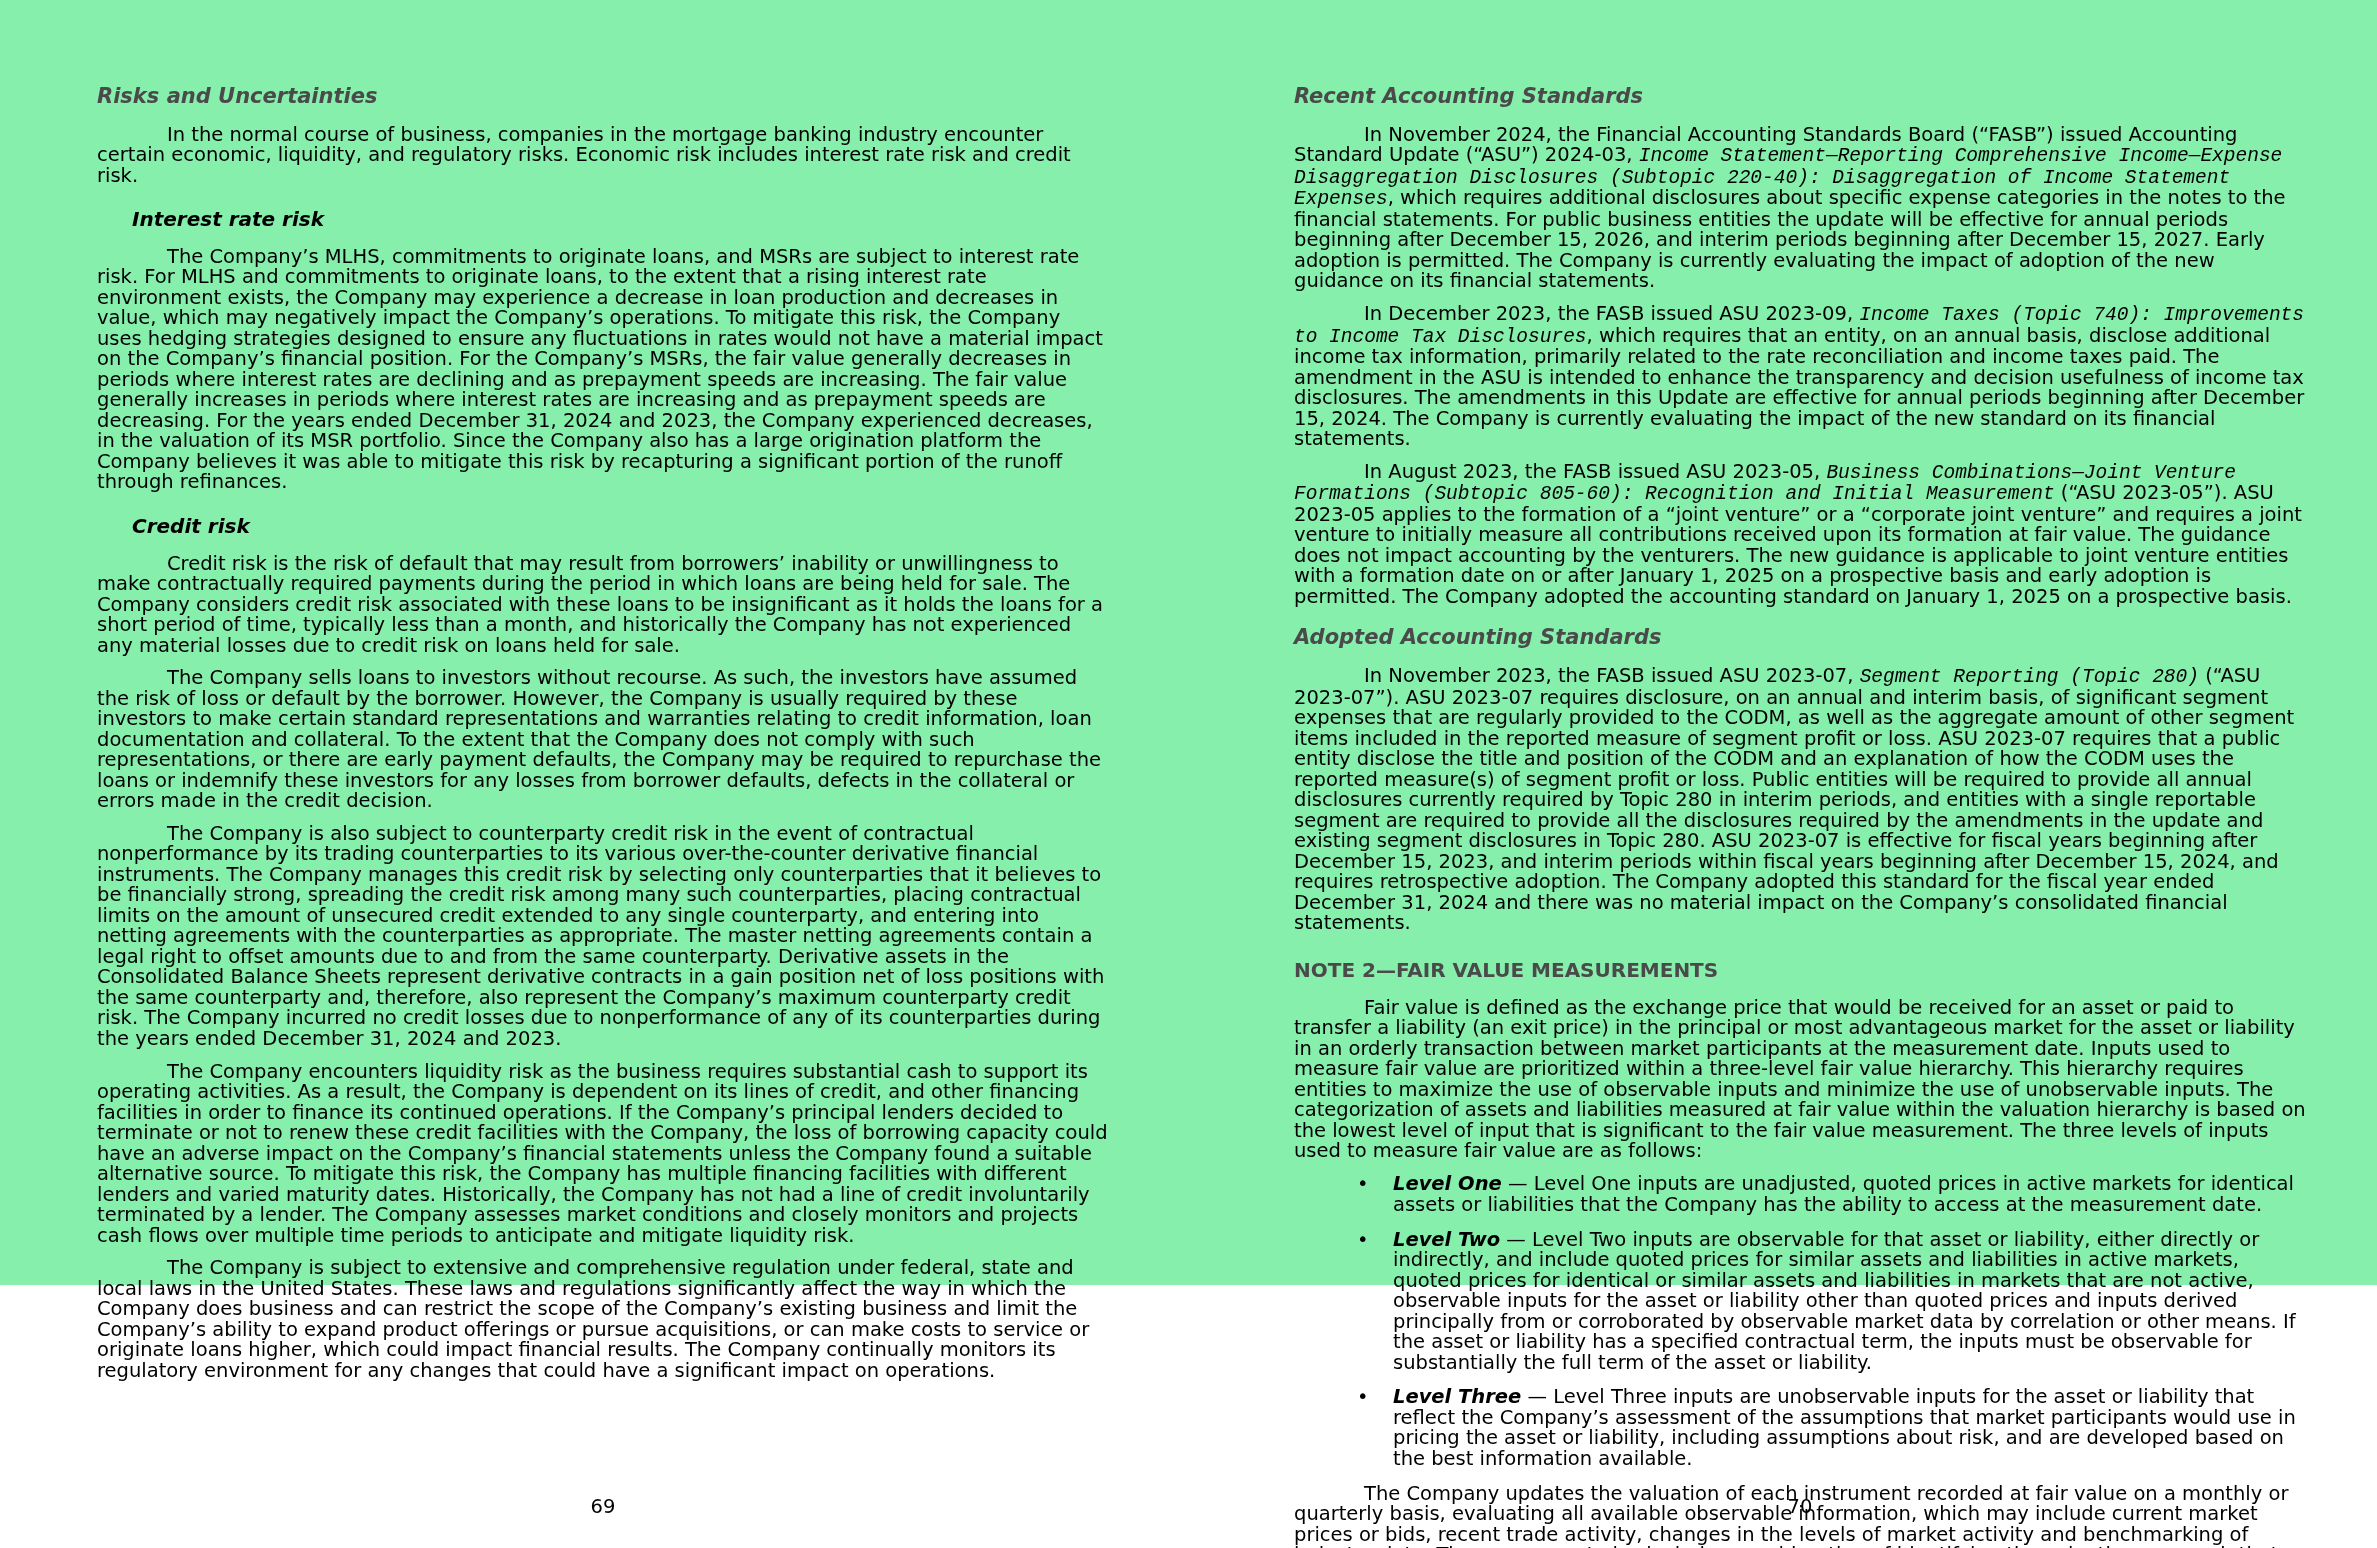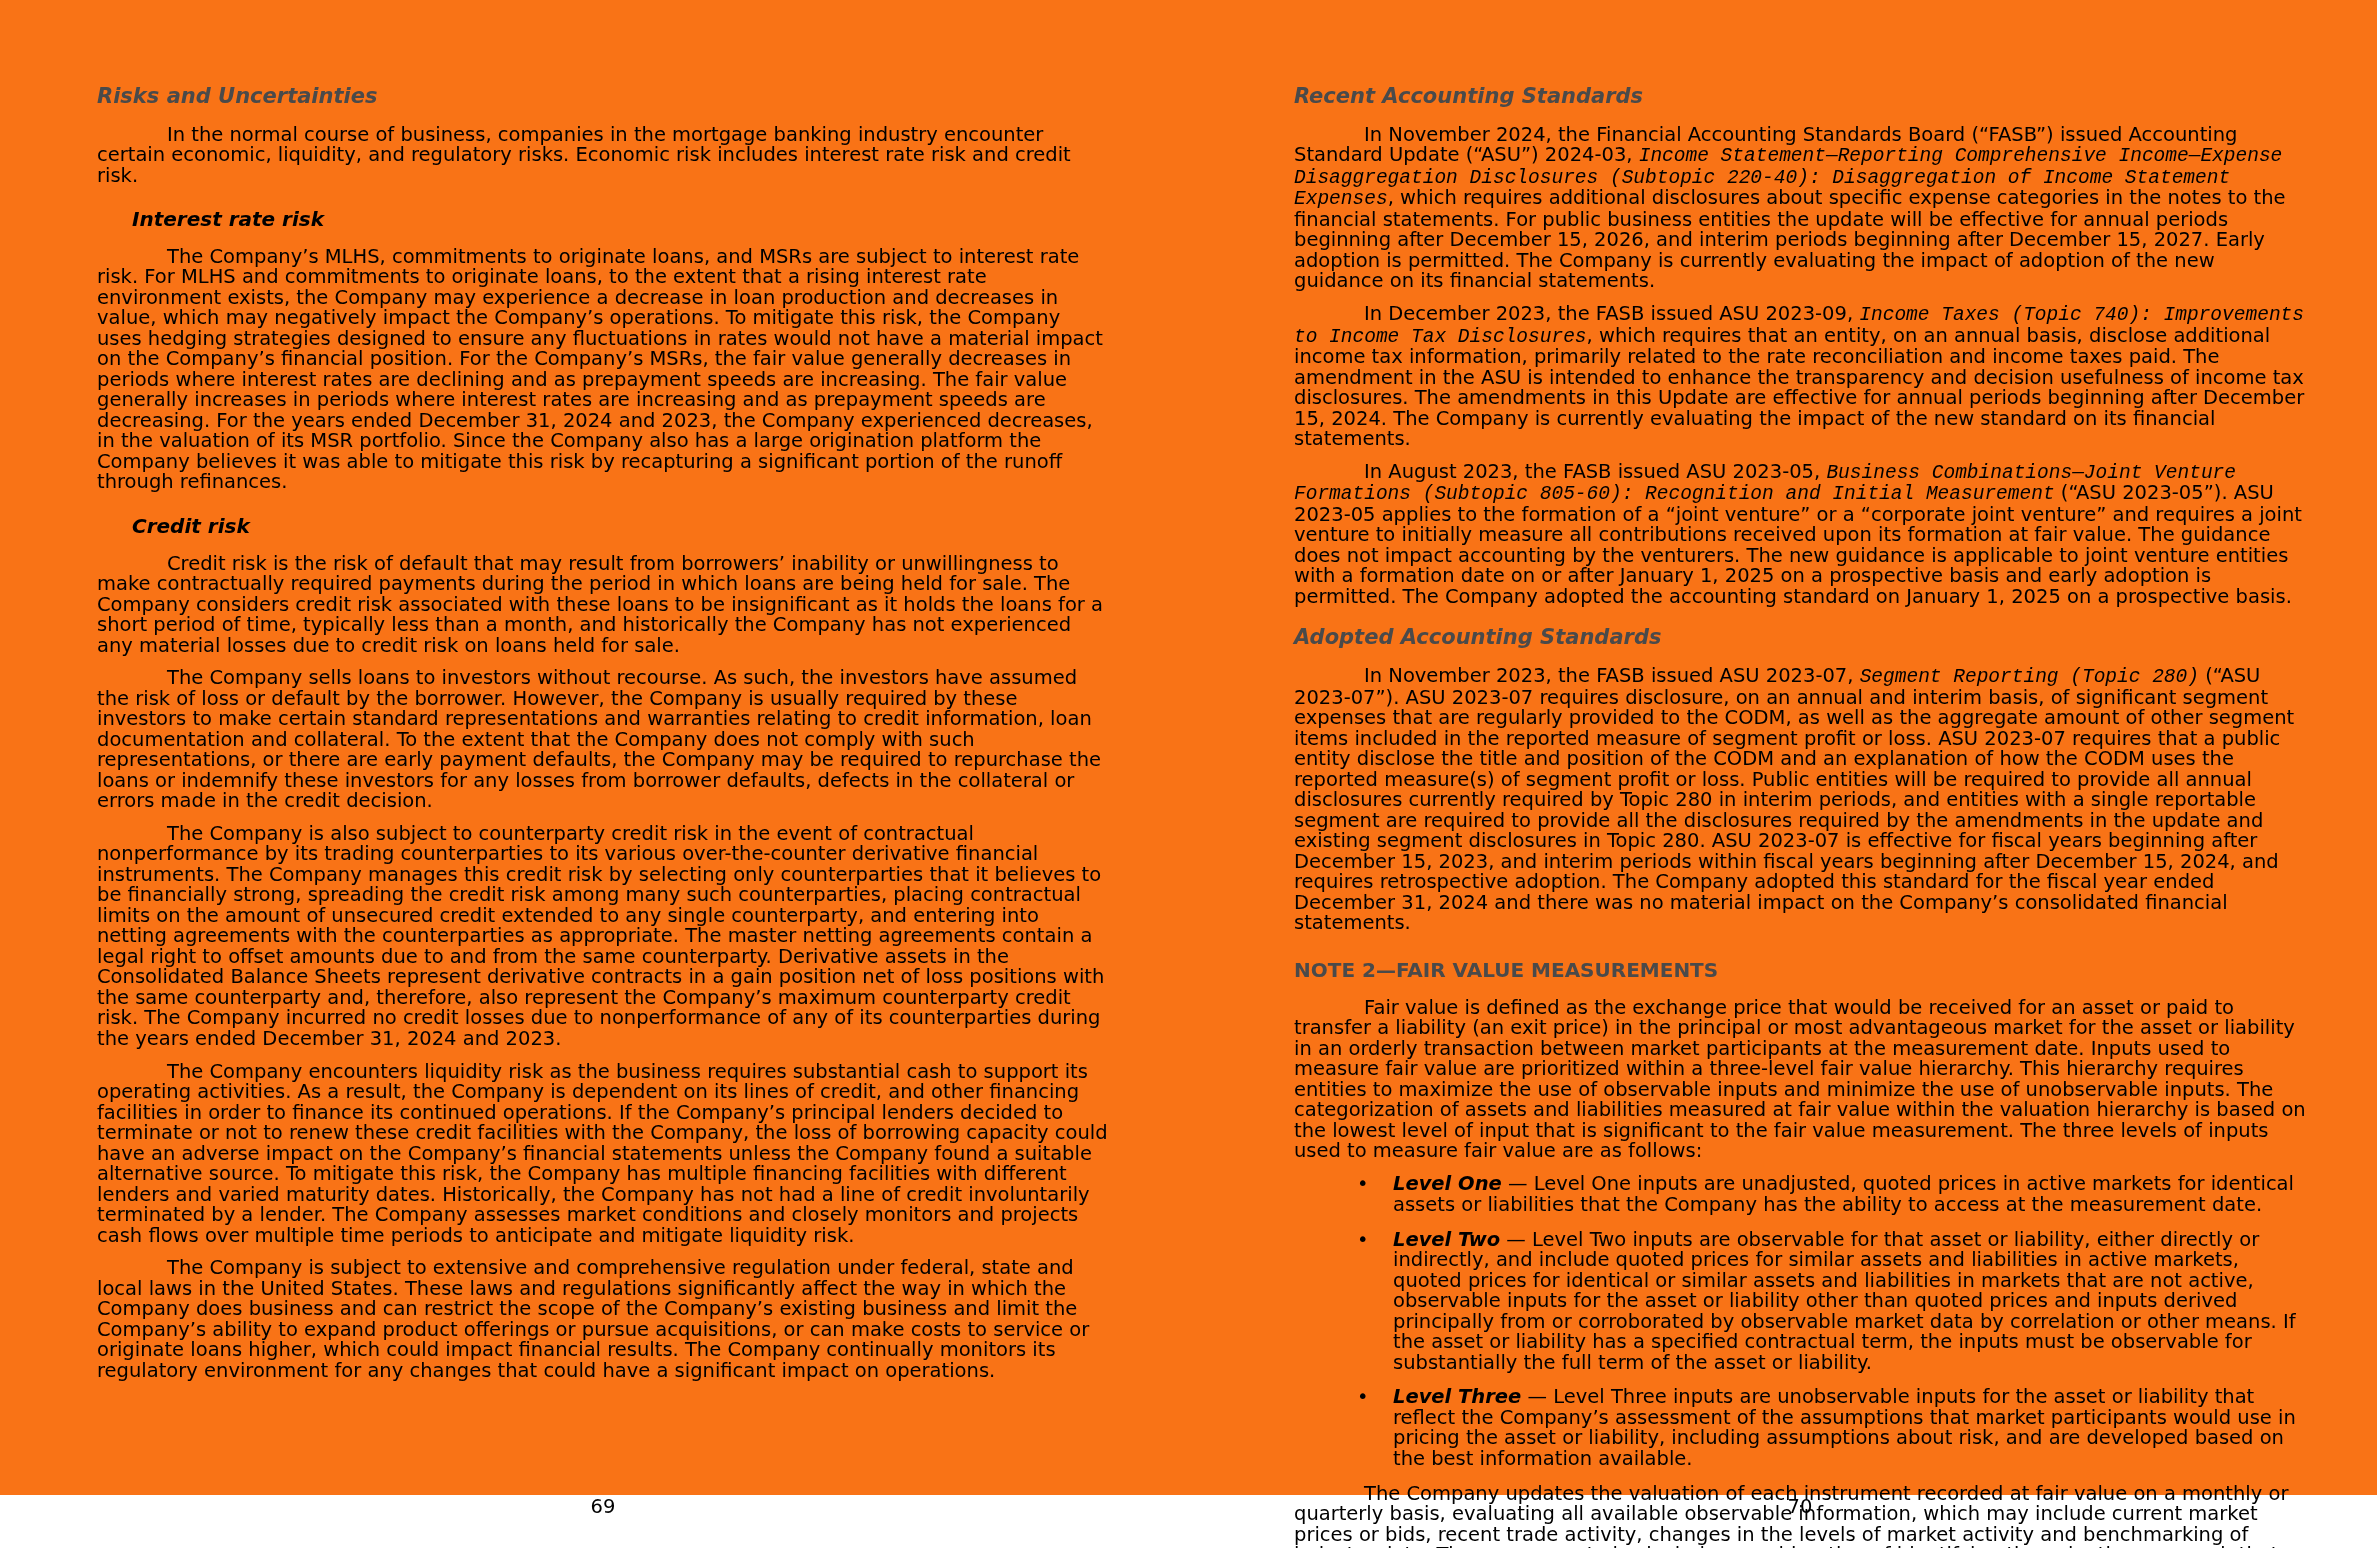--- a/index.html
+++ b/index.html
@@ -6,21 +6,21 @@
   body {
     width: 2377px; height: 1549px;
     background: #ffffff;
     position: relative;
     font-family: "DejaVu Sans", "Liberation Sans", sans-serif;
     font-size: 19.5px;
     line-height: 20.5px;
     color: #000000;
     overflow: hidden;
   }
-  .page { position: absolute; top: 0; width: 1189px; height: 1495px; background: #f97316; }
+  .page { position: absolute; top: 0; width: 1189px; height: 1285px; background: #86efac; }
   #page-left  { left: 0; }
   #page-right { left: 1189px; }
   .content { position: absolute; top: 86px; width: 1012px; }
   #page-left  .content { left: 97px; }
   #page-right .content { left: 105px; }
   .content > .block:first-child { margin-top: 0; }
 
   .block { text-align: left; }
   .h1 {
     font-weight: bold; font-style: italic;

